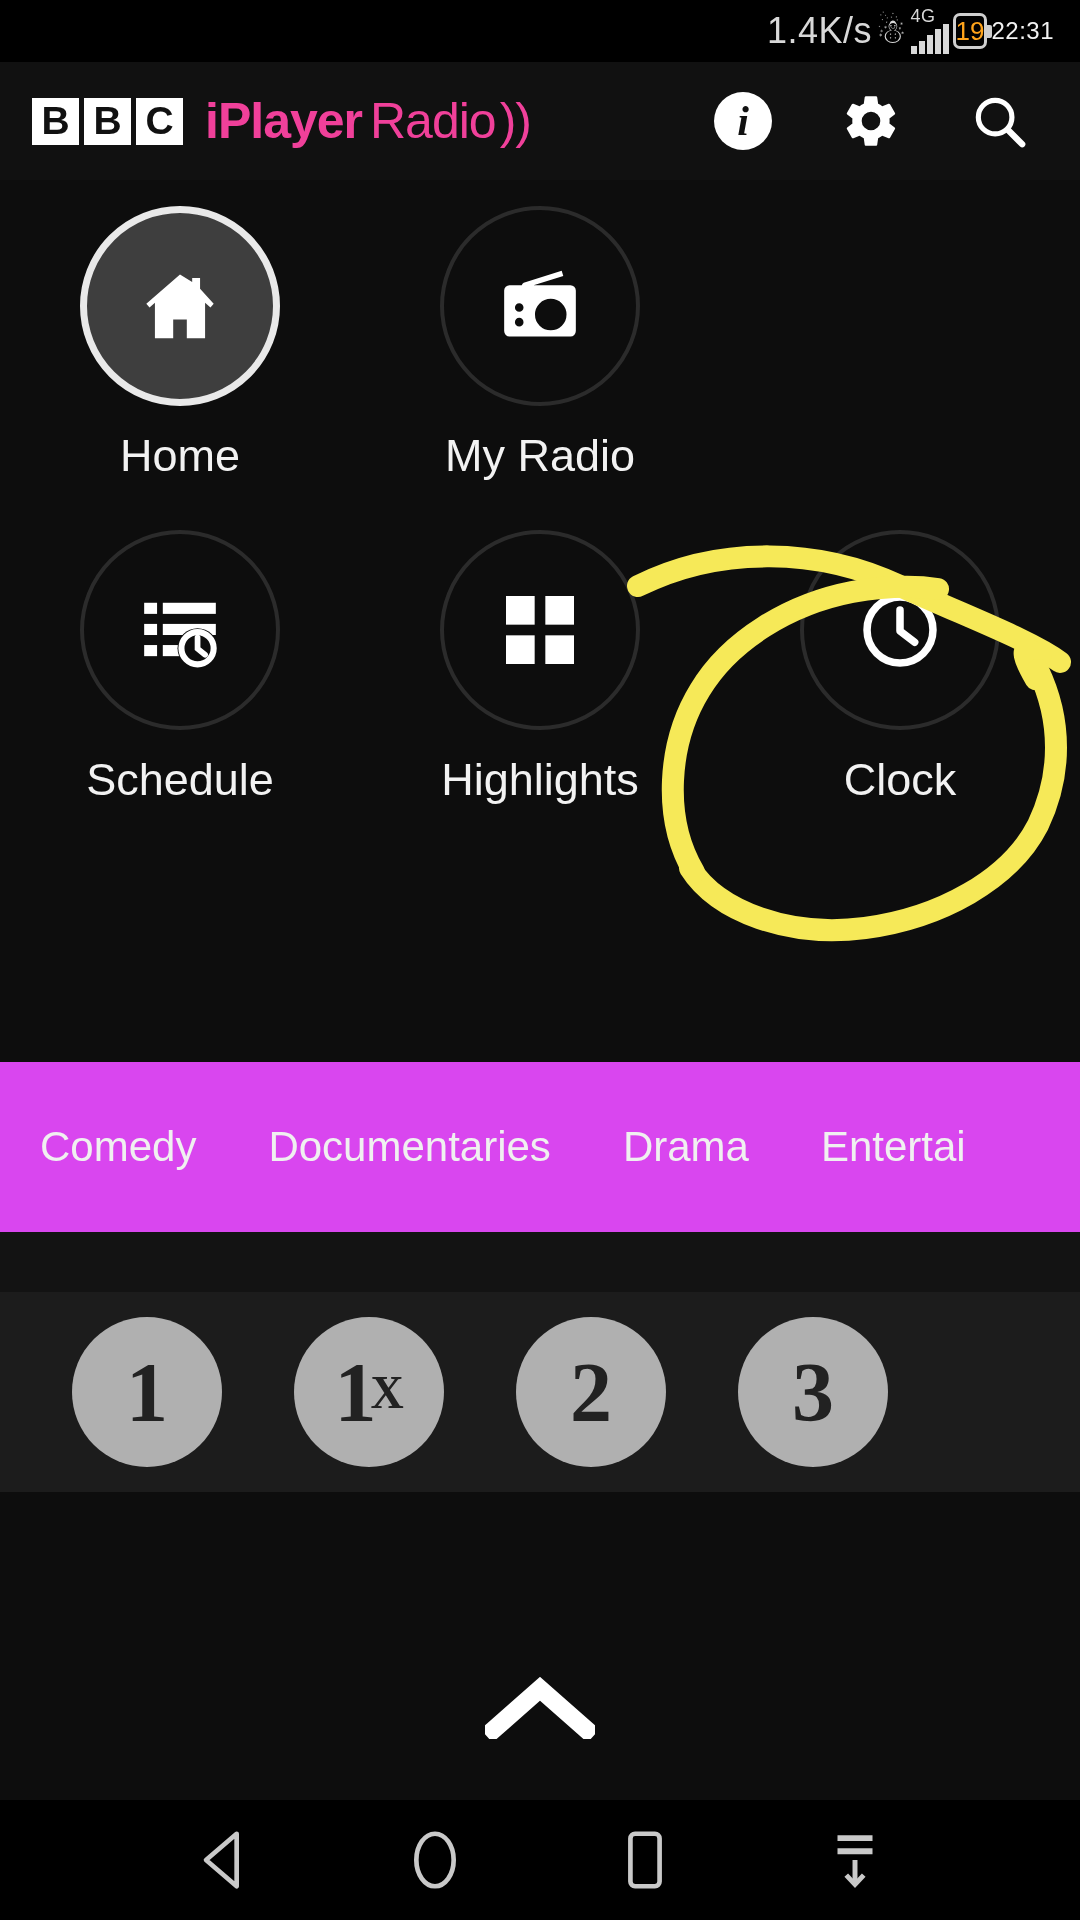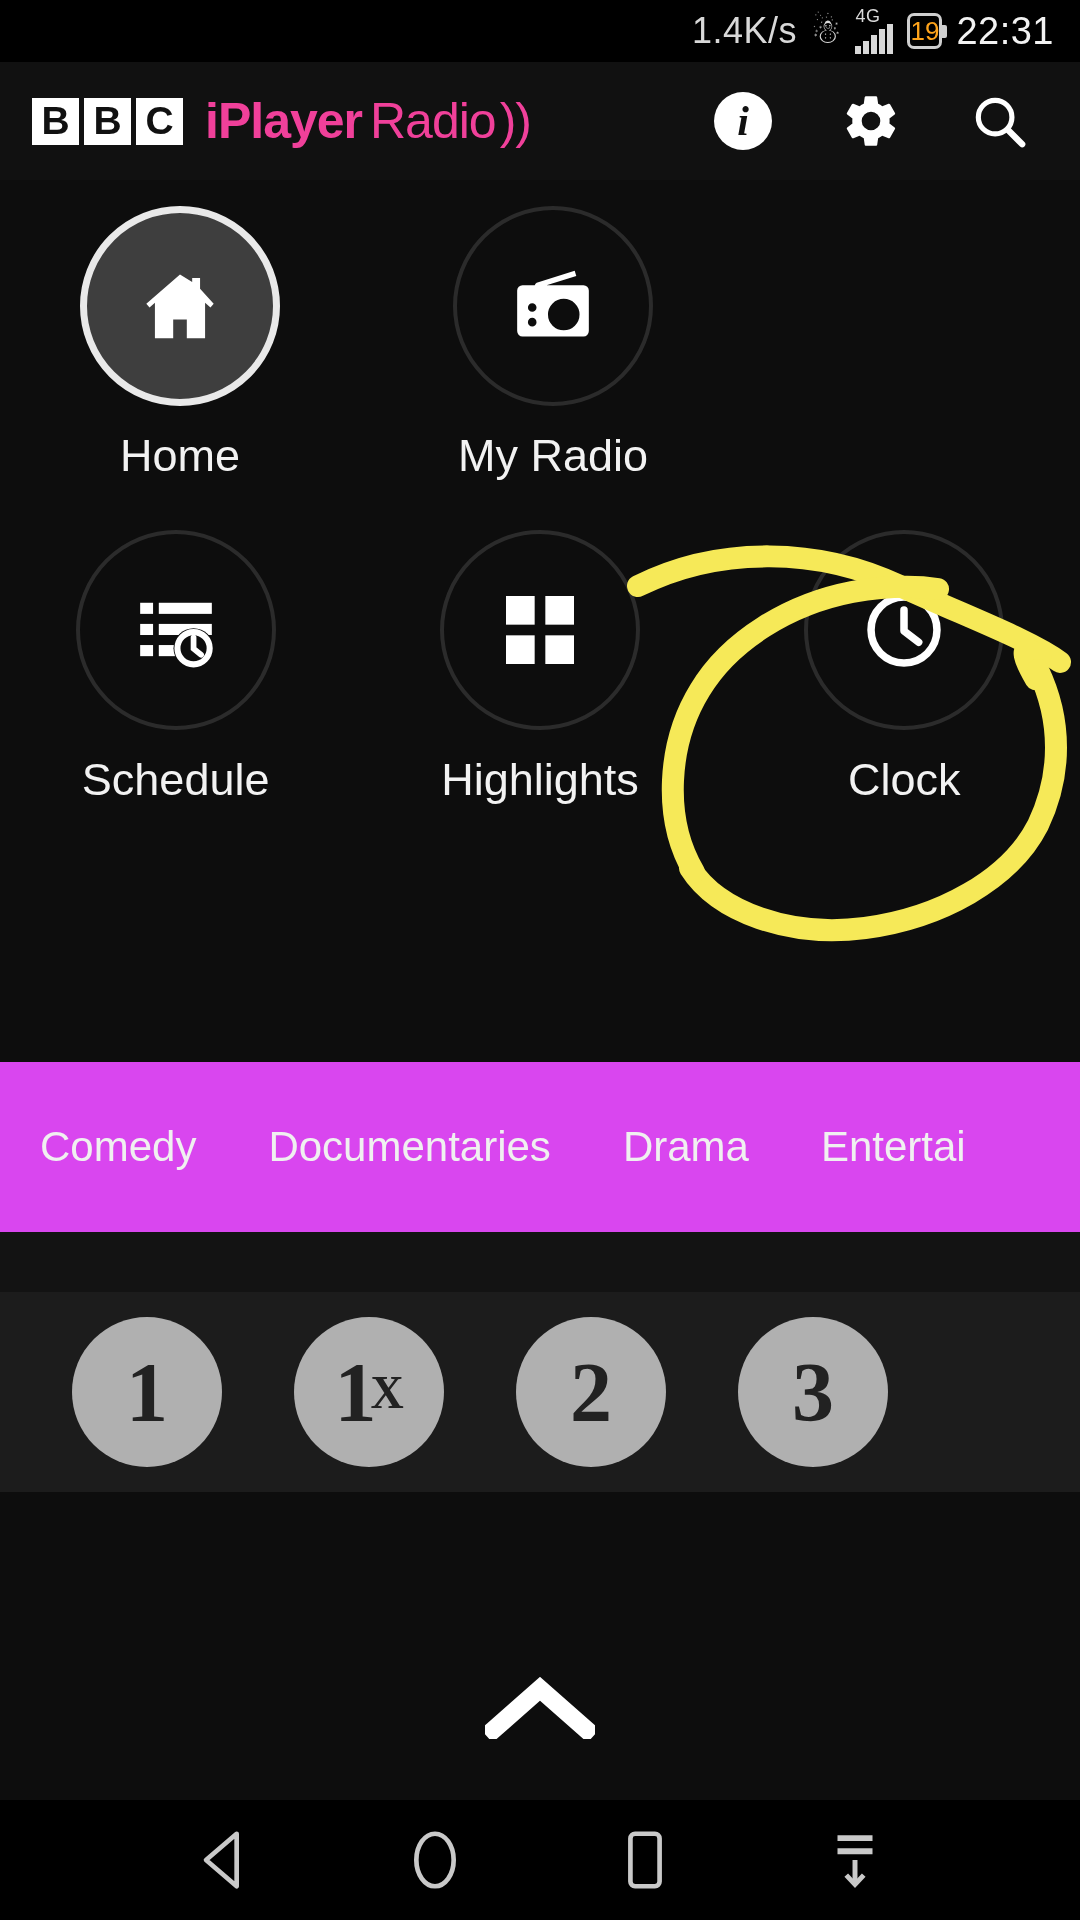--- a/index.html
+++ b/index.html
@@ -8,24 +8,24 @@
     background:#000;
     font-family:"Liberation Sans", sans-serif;
     overflow:hidden;
   }
   #screen { position:relative; width:1080px; height:1920px; background:#0d0d0d; }
 
   
   .statusbar{
     position:absolute; top:0; left:0; width:1080px; height:62px;
     background:#000; display:flex; align-items:center;
-    justify-content:flex-end; padding-right:26px; gap:14px;
+    justify-content:flex-end; padding-right:26px; gap:4px;
   }
   .sb-text{ color:#d8d8d8; font-size:36px; letter-spacing:0.5px; }
-  .sb-time{ color:#f2f2f2; font-size:38px; letter-spacing:0.5px; }
+  .sb-time{ color:#f2f2f2; font-size:24px; letter-spacing:0.5px; }
   .sb-bt{ color:#d8d8d8; font-size:34px; line-height:1; }
   .sig{ display:flex; align-items:flex-end; gap:2px; height:30px; }
   .sig i{ display:block; width:6px; background:#d8d8d8; }
   .sig i:nth-child(1){height:8px}
   .sig i:nth-child(2){height:13px}
   .sig i:nth-child(3){height:19px}
   .sig i:nth-child(4){height:25px}
   .sig i:nth-child(5){height:30px}
   .sig-wrap{ display:flex; flex-direction:column; align-items:flex-start; }
   .sig-4g{ color:#d8d8d8; font-size:18px; line-height:16px; letter-spacing:0.5px;}
@@ -64,21 +64,21 @@
     color:#111; font-size:42px; font-weight:700; font-style:italic;
     display:flex; align-items:center; justify-content:center;
     font-family:"Liberation Serif", serif;
   }
 
   
   .navgrid{
     position:absolute; top:180px; left:0; width:1080px; height:880px;
     background:#0d0d0d;
   }
-  .navrow{ display:flex;gap:13px; }
+  .navrow{ display:flex; }
   .navcell{ width:360px; display:flex; flex-direction:column; align-items:center; }
   .circle{
     width:200px; height:200px; border-radius:50%;
     border:4px solid #2b2b2b; background:#0d0d0d;
     display:flex; align-items:center; justify-content:center;
   }
   .circle.active{ background:#3e3e3e; border:7px solid #e9e9e9; }
   .navlabel{ color:#f2f2f2; font-size:45px; margin-top:24px; }
   .row1 .navcell{ padding-top:26px; }
   .row2 .navcell{ padding-top:48px; }

